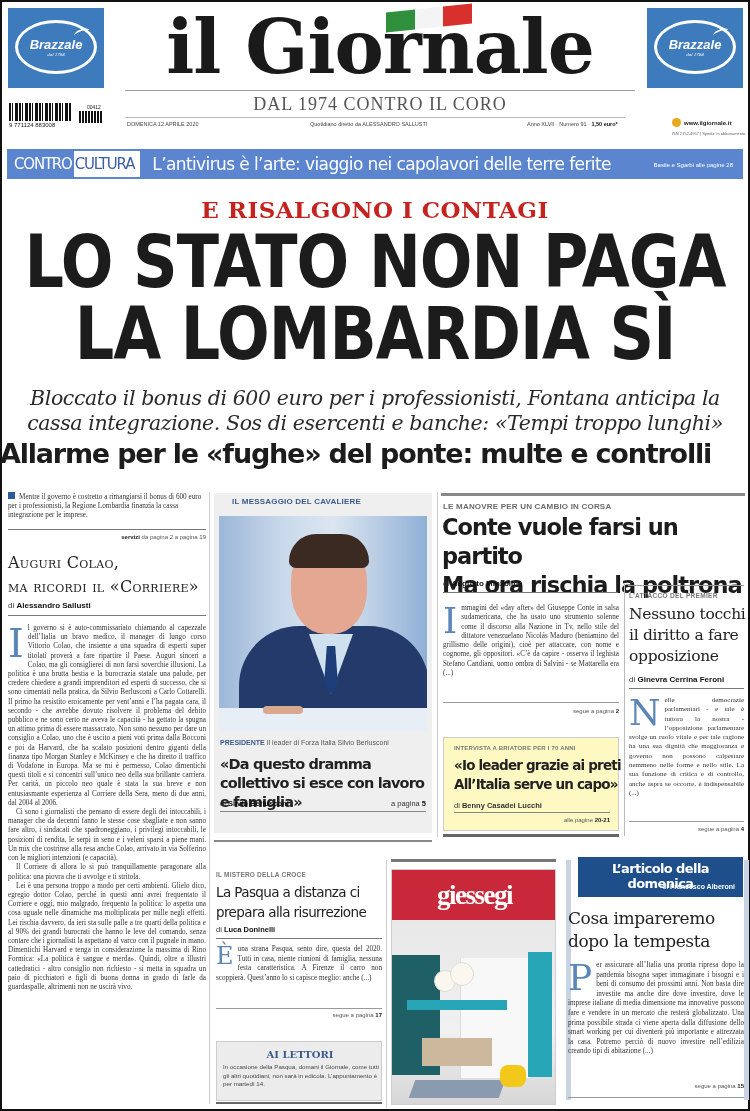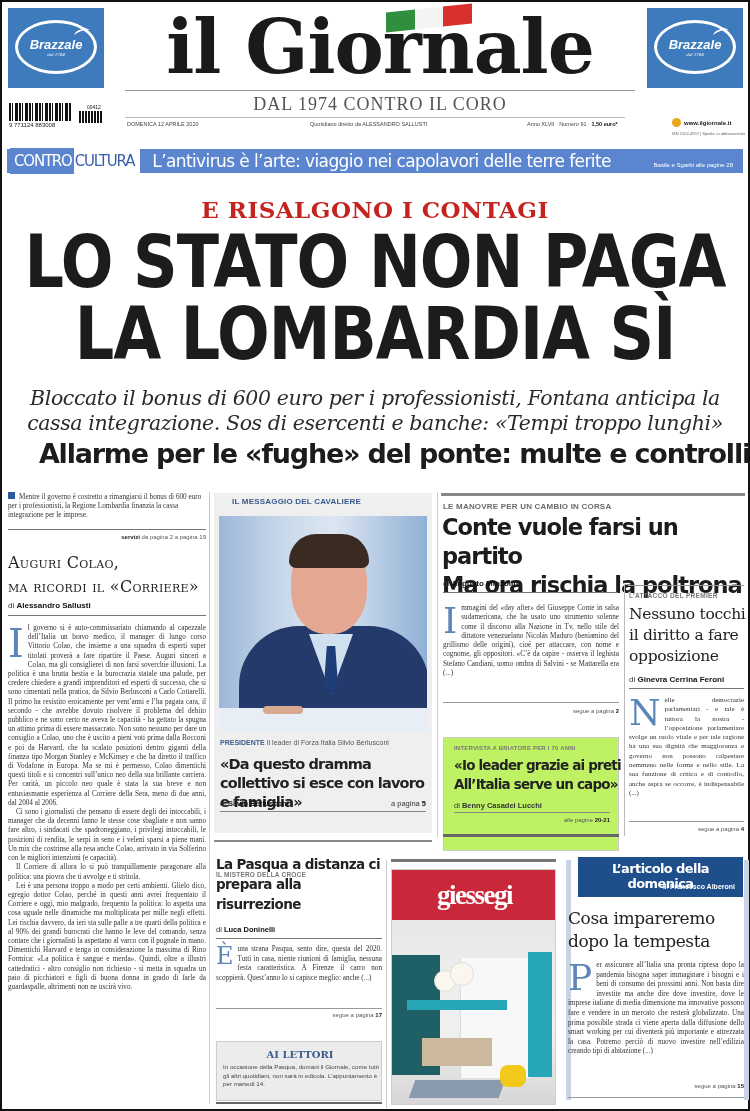--- a/index.html
+++ b/index.html
@@ -31,34 +31,34 @@
   .meta { position: absolute; top: 121px; font-family: "Liberation Sans", sans-serif; font-size: 5.5px; color: #444; }
   .meta.date { left: 127px; }
   .meta.dir { left: 310px; }
   .meta.anno { left: 527px; }
   .meta.anno b { color: #111; }
   .site { position: absolute; left: 672px; top: 118px; font-family: "Liberation Sans", sans-serif; font-size: 6px; font-weight: bold; display: flex; align-items: center; gap: 3px; }
   .site .dot { width: 9px; height: 9px; border-radius: 50%; background: #e9a71b; display: inline-block; }
   .site-sub { position: absolute; left: 672px; top: 131px; font-family: "Liberation Sans", sans-serif; font-size: 4px; color: #666; }
 
   
-  .cc-bar { position: absolute; left: 7px; top: 149px; width: 736px; height: 24px; background: #5b86cf; display: flex; align-items: center; }
+  .cc-bar { position: absolute; left: 7px; top: 149px; width: 736px; height: 30px; background: #5b86cf; display: flex; align-items: center; }
   .cc-tag { height: 26px; margin-left: 3px; display: flex; align-items: center; font-family: "DejaVu Sans", sans-serif; font-size: 15px; letter-spacing: -1.2px; }
   .cc-tag .a { background: #5b86cf; color: #fff; padding: 2px 2px 2px 4px; height: 26px; line-height: 22px; }
   .cc-tag .b { background: #fff; color: #3b5fa8; padding: 2px 6px 2px 1px; height: 26px; line-height: 22px; }
   .cc-head { color: #fff; font-family: "DejaVu Sans", sans-serif; font-size: 17px; letter-spacing: -0.6px; margin-left: 12px; }
   .cc-ref { color: #fff; font-family: "Liberation Sans", sans-serif; font-size: 6px; position: absolute; right: 10px; top: 13px; }
 
   
   .kicker { position: absolute; left: 0; top: 196px; width: 750px; text-align: center; font-family: "DejaVu Serif", serif; font-weight: bold; font-size: 23px; color: #c4231f; letter-spacing: 0.5px; }
   .headline { position: absolute; left: 0; width: 750px; text-align: center; font-family: "DejaVu Sans", sans-serif; font-weight: bold; color: #1c1c1c; font-size: 62px; letter-spacing: -1px; transform: scaleY(1.18); transform-origin: top center; line-height: 62px; }
   .headline.l1 { top: 226px; }
   .headline.l2 { top: 298px; }
   .subhead { position: absolute; left: 0; top: 386px; width: 750px; text-align: center; font-family: "DejaVu Serif", serif; font-style: italic; font-size: 20.5px; line-height: 25px; color: #2a2a2a; letter-spacing: -0.4px; }
-  .deck { position: absolute; left: 0; top: 438px; width: 750px; text-align: right; font-family: "DejaVu Sans", sans-serif; font-weight: bold; font-size: 27px; color: #1c1c1c; letter-spacing: -1.2px; }
+  .deck { position: absolute; left: 0; top: 438px; width: 750px; text-align: left; font-family: "DejaVu Sans", sans-serif; font-weight: bold; font-size: 27px; color: #1c1c1c; letter-spacing: -1.2px; }
 
   
   .col1 { position: absolute; left: 8px; top: 492px; width: 198px; font-size: 7.2px; line-height: 9.2px; color: #333; }
   .col1-intro { text-indent: 0; }
   .col1-intro .sq { display: inline-block; width: 7px; height: 7px; background: #2b5a9a; margin-right: 4px; }
   .rule { height: 1px; background: #777; }
   .ref { text-align: right; font-family: "Liberation Sans", sans-serif; font-size: 6px; color: #555; }
   .ref b { color: #222; }
   .smallcaps-title { font-family: "DejaVu Serif", serif; font-variant: small-caps; font-size: 16px; line-height: 24px; color: #222; letter-spacing: 0.3px; }
   .byline { font-family: "Liberation Sans", sans-serif; font-size: 8px; color: #333; }
@@ -90,42 +90,42 @@
   .rt-rule { position: absolute; left: 441px; top: 493px; width: 304px; height: 3px; background: #888; }
   .rt-label { position: absolute; left: 443px; top: 502px; font-family: "Liberation Sans", sans-serif; font-weight: bold; font-size: 8px; color: #6b6b6b; letter-spacing: 0.2px; }
   .rt-title { position: absolute; left: 442px; top: 513px; width: 304px; font-family: "DejaVu Sans", sans-serif; font-weight: bold; font-size: 22.5px; line-height: 29px; color: #1c1c1c; letter-spacing: -1px; }
   .rt-by { position: absolute; left: 443px; top: 579px; font-family: "Liberation Sans", sans-serif; font-size: 8px; color: #333; }
   .rt-by b { color: #111; }
   .rt-by-rule { position: absolute; left: 443px; top: 592px; width: 175px; height: 1px; background: #777; }
   .rt-body { position: absolute; left: 443px; top: 604px; width: 176px; font-size: 7.2px; line-height: 9.3px; color: #333; text-align: justify; }
   .rt-body-rule { position: absolute; left: 443px; top: 702px; width: 176px; height: 1px; background: #999; }
   .rt-ref { position: absolute; left: 443px; top: 708px; width: 176px; }
 
-  .briatore { position: absolute; left: 443px; top: 737px; width: 176px; height: 114px; border: 1px solid #ccc; background: #bef264; }
+  .briatore { position: absolute; left: 443px; top: 737px; width: 176px; height: 94px; border: 1px solid #ccc; background: #fef9c3; }
   .briatore .lab { position: absolute; left: 10px; top: 7px; font-family: "Liberation Sans", sans-serif; font-weight: bold; font-size: 6px; color: #777; letter-spacing: 0.2px; }
   .briatore .q { position: absolute; left: 10px; top: 18px; width: 170px; font-family: "DejaVu Sans", sans-serif; font-weight: bold; font-size: 13.5px; line-height: 19px; color: #222; letter-spacing: -0.8px; }
   .briatore .by { position: absolute; left: 10px; top: 63px; width: 156px; font-family: "Liberation Sans", sans-serif; font-size: 7.5px; color: #333; border-bottom: 1px solid #888; padding-bottom: 2px; }
   .briatore .ref { position: absolute; right: 8px; top: 79px; }
   .briatore-rule { position: absolute; left: 443px; top: 834px; width: 176px; height: 3px; background: #666; }
 
   
   .fr-vline { position: absolute; left: 624px; top: 584px; width: 1px; height: 252px; background: #bbb; }
   .fr-rule { position: absolute; left: 628px; top: 585px; width: 116px; height: 1px; background: #999; }
   .fr-label { position: absolute; left: 629px; top: 592px; font-family: "Liberation Sans", sans-serif; font-weight: bold; font-size: 6.5px; color: #777; letter-spacing: 0.3px; }
   .fr-title { position: absolute; left: 629px; top: 604px; width: 118px; font-family: "DejaVu Serif", serif; font-size: 15.5px; line-height: 21px; color: #222; letter-spacing: -0.3px; }
   .fr-by { position: absolute; left: 629px; top: 675px; font-family: "Liberation Sans", sans-serif; font-size: 8px; color: #333; }
   .fr-by b { color: #111; }
   .fr-by-rule { position: absolute; left: 629px; top: 688px; width: 115px; height: 1px; background: #777; }
   .fr-body { position: absolute; left: 629px; top: 696px; width: 115px; font-size: 7px; line-height: 9.3px; color: #333; text-align: justify; }
   .fr-body-rule { position: absolute; left: 629px; top: 821px; width: 115px; height: 1px; background: #999; }
   .fr-ref { position: absolute; left: 629px; top: 826px; width: 115px; }
 
   
   .mi-label { position: absolute; left: 216px; top: 871px; font-family: "Liberation Sans", sans-serif; font-weight: bold; font-size: 6.5px; color: #777; letter-spacing: 0.2px; }
-  .mi-title { position: absolute; left: 216px; top: 854px; width: 170px; font-family: "DejaVu Sans", sans-serif; font-size: 13.5px; line-height: 20px; color: #222; letter-spacing: -0.6px; font-weight: bold; }
+  .mi-title { position: absolute; left: 216px; top: 882px; width: 170px; font-family: "DejaVu Sans", sans-serif; font-size: 13.5px; line-height: 20px; color: #222; letter-spacing: -0.6px; }
   .mi-by { position: absolute; left: 216px; top: 925px; font-family: "Liberation Sans", sans-serif; font-size: 7.5px; color: #333; }
   .mi-by b { color: #111; }
   .mi-by-rule { position: absolute; left: 216px; top: 938px; width: 166px; height: 1px; background: #777; }
   .mi-body { position: absolute; left: 216px; top: 945px; width: 166px; font-size: 7.2px; line-height: 9.5px; color: #333; text-align: justify; }
   .mi-body-rule { position: absolute; left: 216px; top: 1008px; width: 166px; height: 1px; background: #999; }
   .mi-ref { position: absolute; left: 216px; top: 1012px; width: 166px; }
   .mi-vline { position: absolute; left: 386px; top: 860px; width: 1px; height: 248px; background: #ccc; }
 
   .lettori { position: absolute; left: 216px; top: 1041px; width: 166px; height: 60px; background: #ececec; border: 1px solid #ccc; }
   .lettori .h { position: absolute; left: 0; top: 7px; width: 166px; text-align: center; font-family: "DejaVu Serif", serif; font-weight: bold; font-size: 10px; color: #3b5a8c; }

